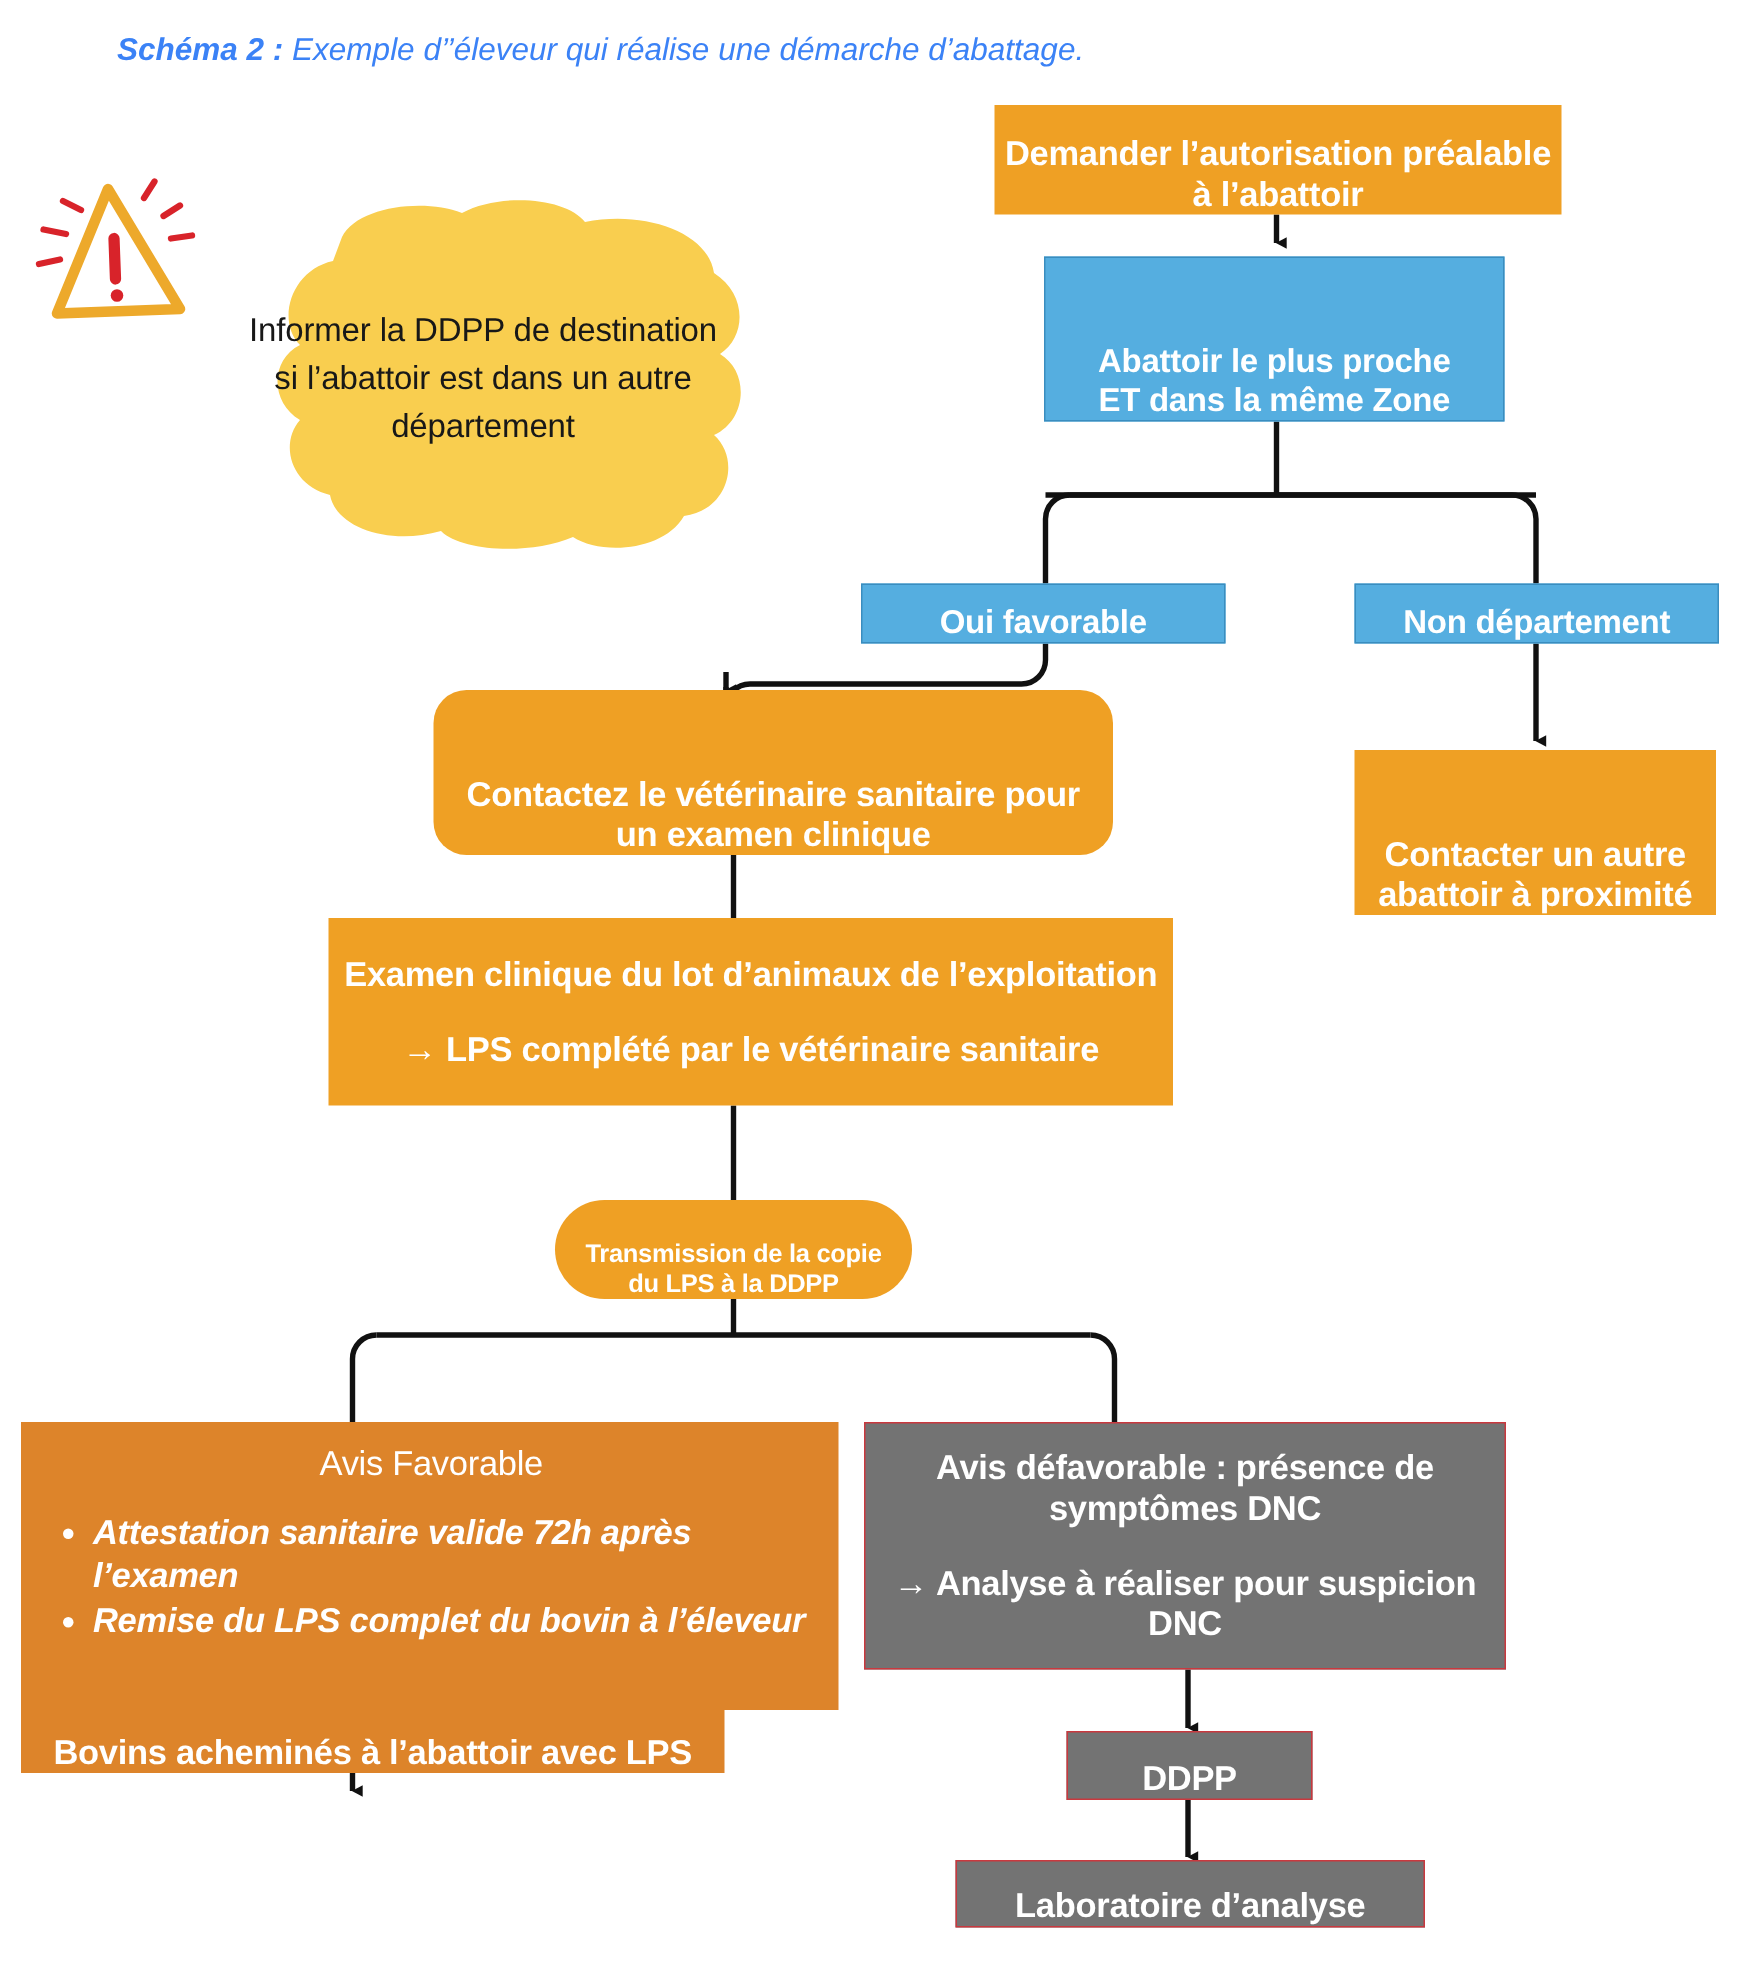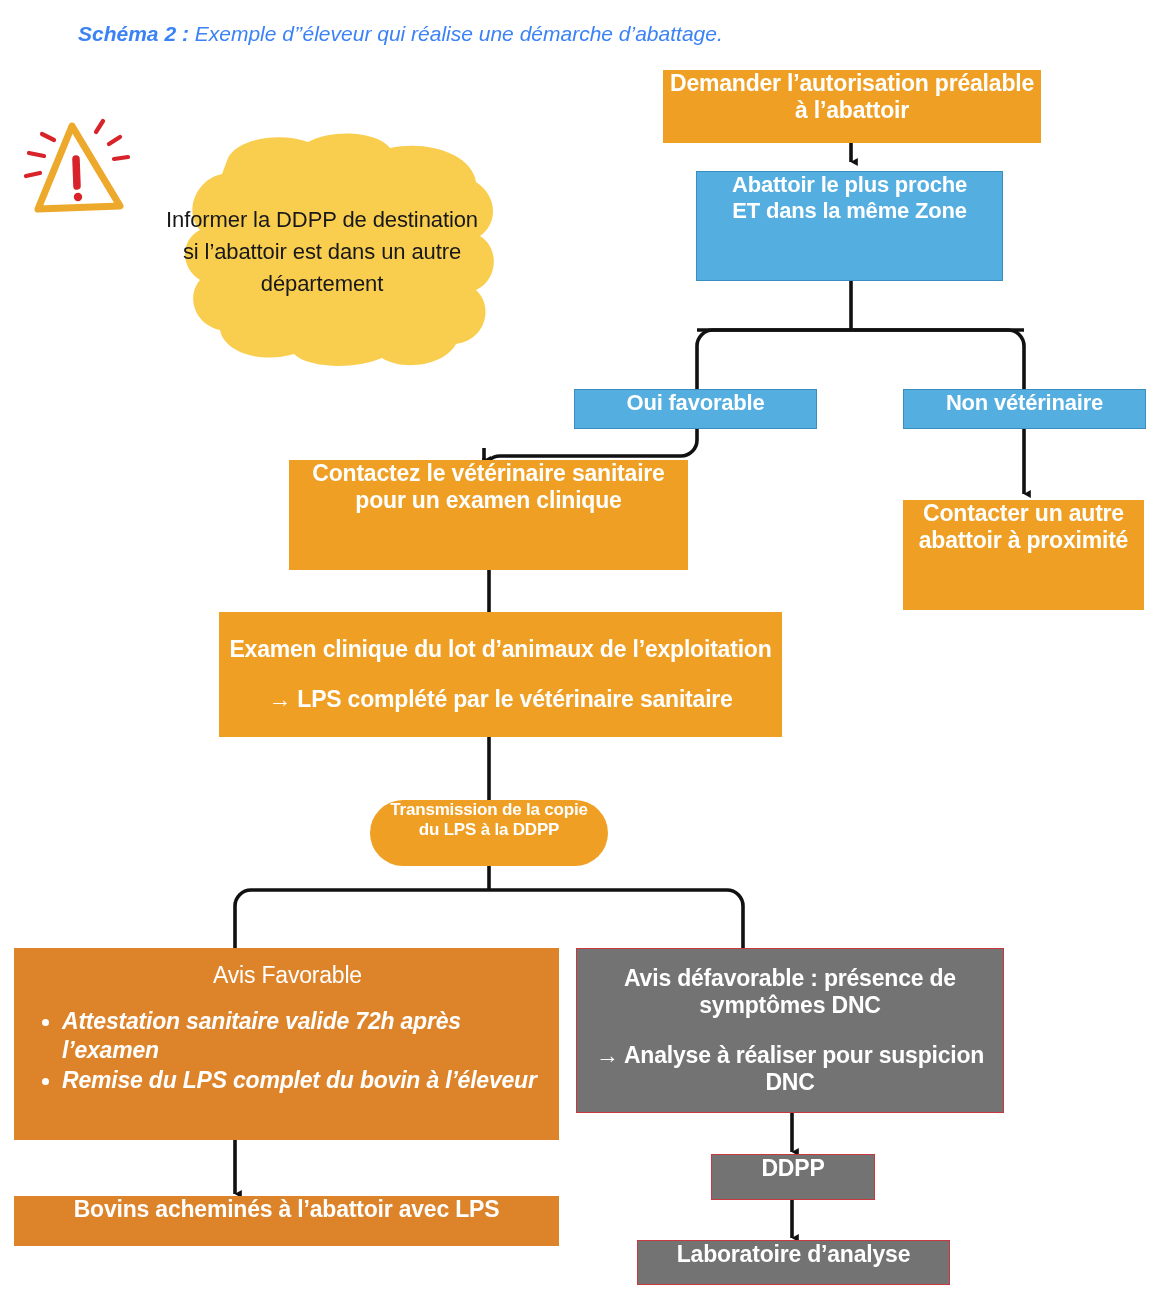--- a/index.html
+++ b/index.html
@@ -13,21 +13,21 @@
   
   .title{
     position:absolute;left:78px;top:22px;width:1020px;
     font-size:21px;font-style:italic;color:#3b82f6;white-space:nowrap;
   }
   .title .lead{font-weight:bold;font-style:italic;}
 
   
   .node{
     position:absolute;box-sizing:border-box;
-    display:flex;flex-direction:column;align-items:center;justify-content:flex-start;
+    display:flex;flex-direction:column;align-items:center;justify-content:flex-end;
     color:#ffffff;text-align:center;line-height:1.18;
     font-weight:bold;letter-spacing:-0.2px;
     z-index:3;
   }
   .orange{background:#EFA024;}
   .blue  {background:#55AEE0;border:1px solid #3a8dbf;}
   .dorange{background:#DD842A;}
   .red   {background:#737373;border:1px solid #c9383e;}
 
   
@@ -148,28 +148,28 @@
   <div class="node blue" style="left:696px;top:171px;width:307px;height:110px;font-size:22px;">
     <span>Abattoir le plus proche</span>
     <span>ET dans la même Zone</span>
   </div>
 
   <div class="node blue" style="left:574px;top:389px;width:243px;height:40px;font-size:22px;">
     <span>Oui favorable</span>
   </div>
 
   <div class="node blue" style="left:903px;top:389px;width:243px;height:40px;font-size:22px;">
-    <span>Non vétérinaire</span>
+    <span>Non département</span>
   </div>
 
   <div class="node orange" style="left:903px;top:500px;width:241px;height:110px;font-size:23px;">
     <span>Contacter un autre abattoir à proximité</span>
   </div>
 
-  <div class="node orange" style="left:289px;top:460px;width:399px;height:110px;font-size:23px;padding:0 10px;">
+  <div class="node orange" style="left:289px;top:460px;width:453px;height:110px;font-size:23px;padding:0 10px;border-radius:22px;">
     <span>Contactez le vétérinaire sanitaire pour  un examen clinique</span>
   </div>
 
   <div class="node orange twopara" style="left:219px;top:612px;width:563px;height:125px;">
     <div class="p1">Examen clinique du lot d’animaux de l’exploitation</div>
     <div class="p2">→ LPS complété par le vétérinaire sanitaire</div>
   </div>
 
   <div class="node orange" style="left:370px;top:800px;width:238px;height:66px;font-size:17px;border-radius:33px;padding:0 12px;">
     <span>Transmission de la copie du LPS à la DDPP</span>
@@ -181,21 +181,21 @@
       <li>Attestation sanitaire valide 72h après l’examen</li>
       <li>Remise du LPS complet du bovin à l’éleveur</li>
     </ul>
   </div>
 
   <div class="node red twopara" style="left:576px;top:948px;width:428px;height:165px;">
     <div class="p1">Avis défavorable : présence de symptômes DNC</div>
     <div class="p2">→ Analyse à réaliser pour suspicion DNC</div>
   </div>
 
-  <div class="node dorange" style="left:14px;top:1196px;width:545px;height:50px;font-size:23px;">
+  <div class="node dorange" style="left:14px;top:1132px;width:469px;height:50px;font-size:23px;">
     <span>Bovins acheminés à l’abattoir avec LPS</span>
   </div>
 
   <div class="node red" style="left:711px;top:1154px;width:164px;height:46px;font-size:23px;">
     <span>DDPP</span>
   </div>
 
   <div class="node red" style="left:637px;top:1240px;width:313px;height:45px;font-size:23px;">
     <span>Laboratoire d’analyse</span>
   </div>

